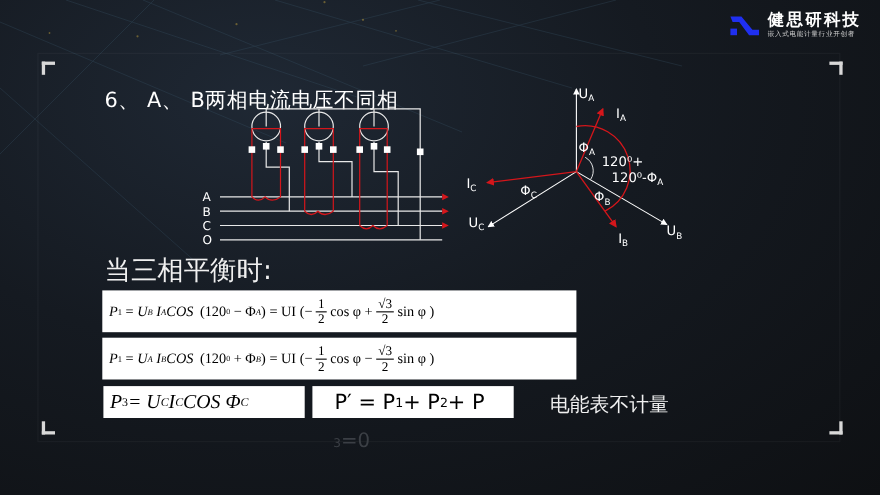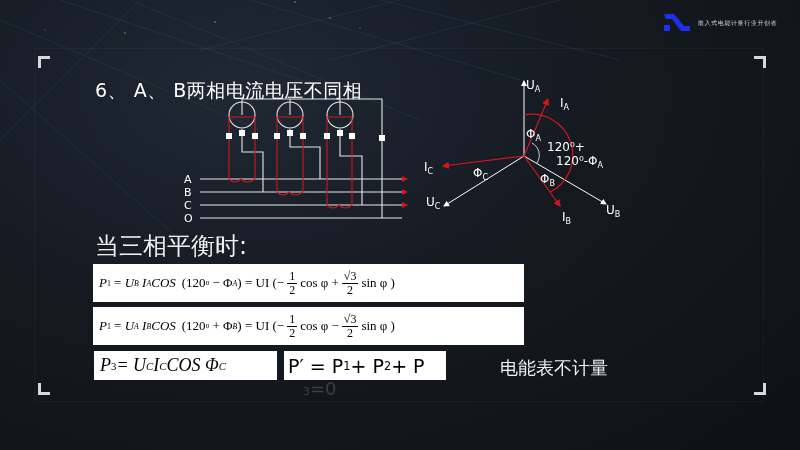--- a/index.html
+++ b/index.html
@@ -34,29 +34,29 @@
   .phasor { position:absolute; left:410px; top:65px; width:230px; height:170px; }
 
   .formula-box {
     position:absolute; background:#ffffff; color:#000;
     font-family:"Liberation Serif","DejaVu Serif", serif; font-style:italic;
     display:flex; align-items:center; white-space:nowrap;
   }
   .f1 { left:93px; top:264px; width:431px; height:38px; font-size:13px; padding-left:6px; box-sizing:border-box; }
   .f2 { left:93px; top:307px; width:431px; height:38px; font-size:13px; padding-left:6px; box-sizing:border-box; }
   .f3 { left:94px; top:351px; width:183px; height:29px; font-size:18px; padding-left:6px; box-sizing:border-box; }
-  .f4 { left:284px; top:351px; width:162px; height:29px; font-size:19px; padding-left:4px; box-sizing:border-box;
+  .f4 { left:284px; top:351px; width:183px; height:29px; font-size:19px; padding-left:20px; box-sizing:border-box;
         font-family:"DejaVu Sans","Liberation Sans",sans-serif; font-style:normal; }
   .up { font-style:normal; }
   .frac { display:inline-flex; flex-direction:column; align-items:center; margin:0 3px; font-style:normal; line-height:13px; font-size:12px; }
   .frac .num { border-bottom:1px solid #000; padding:0 2px; }
   .sub { font-size:0.6em; vertical-align:-0.3em; }
   .sup { font-size:0.55em; vertical-align:0.7em; }
   .gap { display:inline-block; width:6px; }
-  .p3-overflow { position:absolute; left:303px; top:378px; font-size:18px; color:#3b3f45;text-align:right; }
+  .p3-overflow { position:absolute; left:303px; top:390px; font-size:18px; color:#3b3f45;text-align:right; }
   .p3-overflow .s { font-size:11px; }
 </style>
 </head>
 <body>
 
 <svg class="bg-lines" width="800" height="450">
   <g stroke="#3c5a6e" stroke-width="0.7" opacity="0.35">
     <line x1="0" y1="20" x2="260" y2="130"></line>
     <line x1="60" y1="0" x2="330" y2="90"></line>
     <line x1="130" y1="0" x2="420" y2="120"></line>
@@ -82,20 +82,21 @@
 <div class="corner c-tr"></div>
 <div class="corner c-bl"></div>
 <div class="corner c-br"></div>
 
 <div class="logo">
   <svg class="logo-mark" viewBox="0 0 30 24">
     <path d="M2 4 L12 4 L22 16 L28 16 L28 21 L19 21 L10 9 L4 9 Z" fill="#1f2ff0"></path>
     <rect x="2" y="15" width="6" height="6" fill="#1f2ff0"></rect>
   </svg>
   <div class="logo-text">
+    <span class="logo-name">健思研科技</span>
     <span class="logo-slogan">嵌入式电能计量行业开创者</span>
   </div>
 </div>
 
 <div class="title">6、 A、 B两相电流电压不同相</div>
 
 <svg class="circuit" viewBox="0 0 230 130">
   <g fill="#ffffff" font-family="DejaVu Sans, sans-serif" font-size="11">
     <text x="4" y="88">A</text>
     <text x="4" y="101">B</text>

